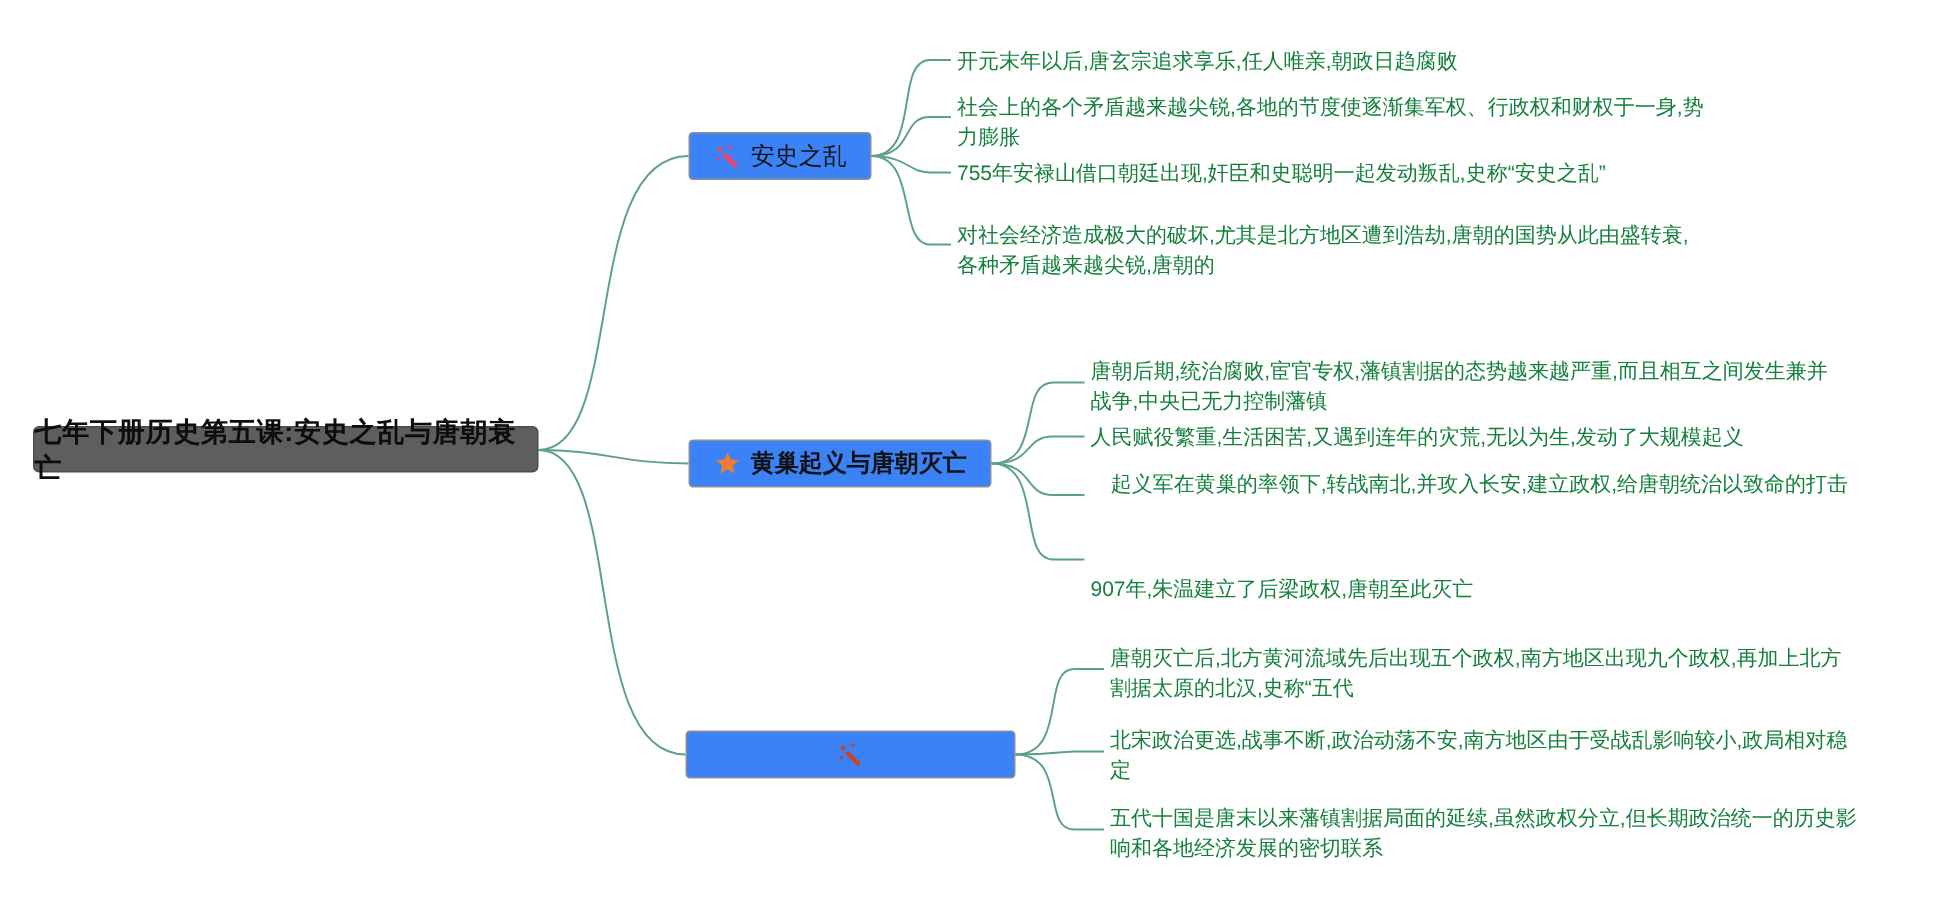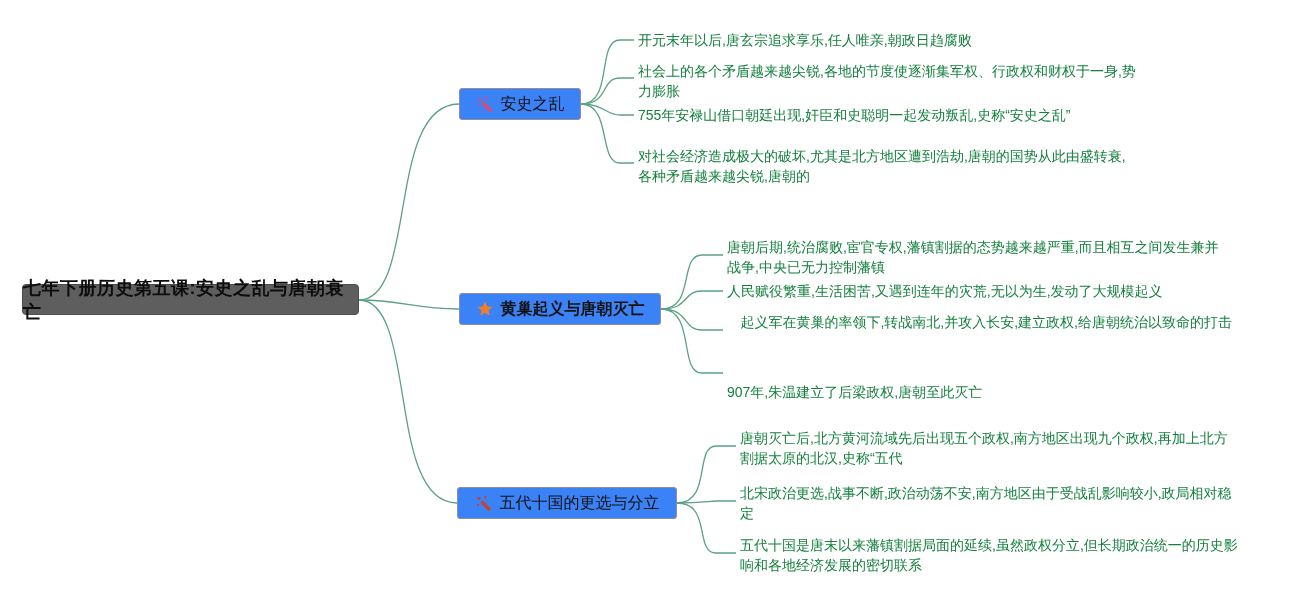--- a/index.html
+++ b/index.html
@@ -88,21 +88,20 @@
 
 <div class="branch-node" id="branch-node-3">
   <span class="branch-icon">
     <svg width="18" height="18" viewBox="0 0 18 18">
       <line x1="7.5" y1="8.5" x2="14" y2="15" stroke-width="3.2" stroke-linecap="round" stroke="#C6432E"></line>
       <circle cx="4" cy="4.5" r="1.6" fill="#C6432E"></circle>
       <circle cx="10.5" cy="3" r="1.2" fill="#C6432E"></circle>
       <circle cx="3" cy="11" r="1.1" fill="#C6432E"></circle>
     </svg>
   </span>
-  <span>五代十国的更选与分立</span>
 </div>
 
 <div class="topic-item b1" id="item-1-1">开元末年以后,唐玄宗追求享乐,任人唯亲,朝政日趋腐败</div>
 <div class="topic-item b1" id="item-1-2">社会上的各个矛盾越来越尖锐,各地的节度使逐渐集军权、行政权和财权于一身,势力膨胀</div>
 <div class="topic-item b1" id="item-1-3">755年安禄山借口朝廷出现,奸臣和史聪明一起发动叛乱,史称“安史之乱”</div>
 <div class="topic-item b1" id="item-1-4">对社会经济造成极大的破坏,尤其是北方地区遭到浩劫,唐朝的国势从此由盛转衰,各种矛盾越来越尖锐,唐朝的</div>
 
 <div class="topic-item b2" id="item-2-1">唐朝后期,统治腐败,宦官专权,藩镇割据的态势越来越严重,而且相互之间发生兼并战争,中央已无力控制藩镇</div>
 <div class="topic-item b2" id="item-2-2">人民赋役繁重,生活困苦,又遇到连年的灾荒,无以为生,发动了大规模起义</div>
 <div class="topic-item b2" id="item-2-3">起义军在黄巢的率领下,转战南北,并攻入长安,建立政权,给唐朝统治以致命的打击</div>

